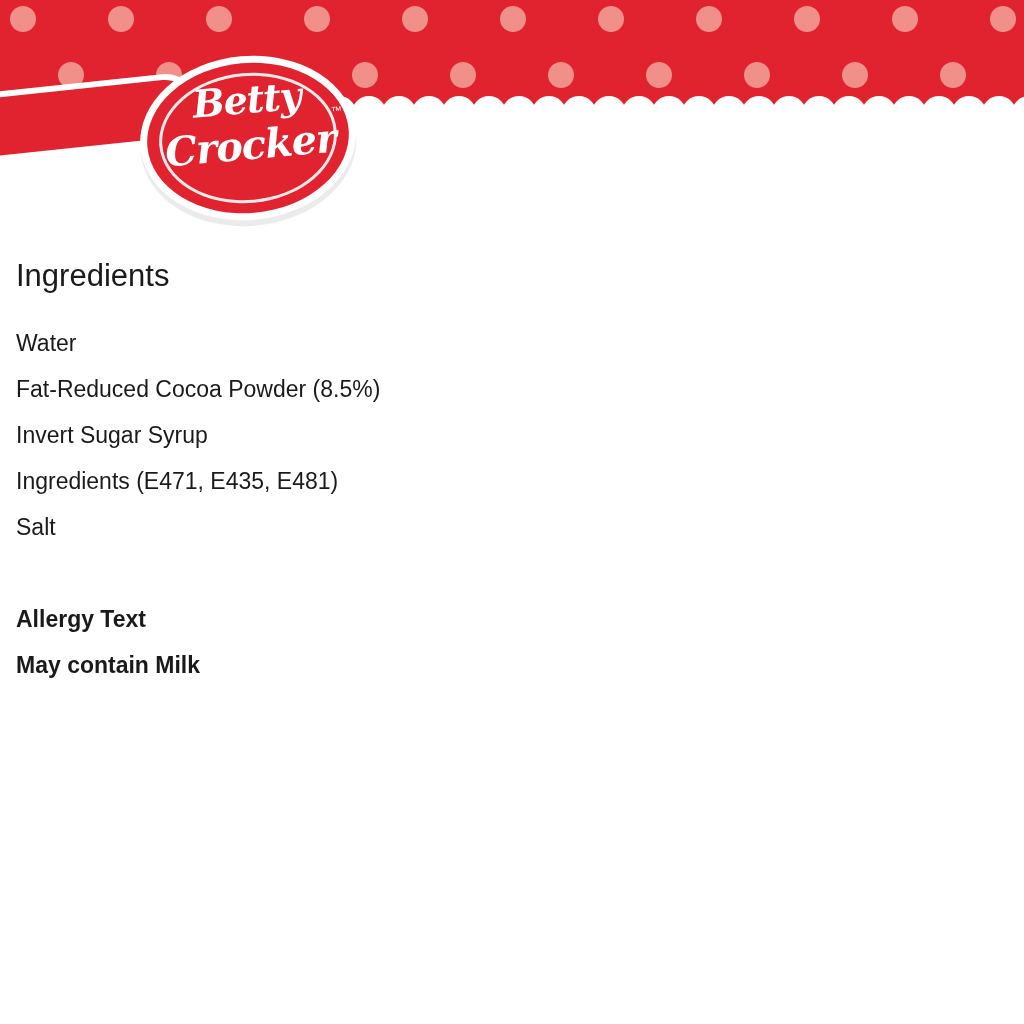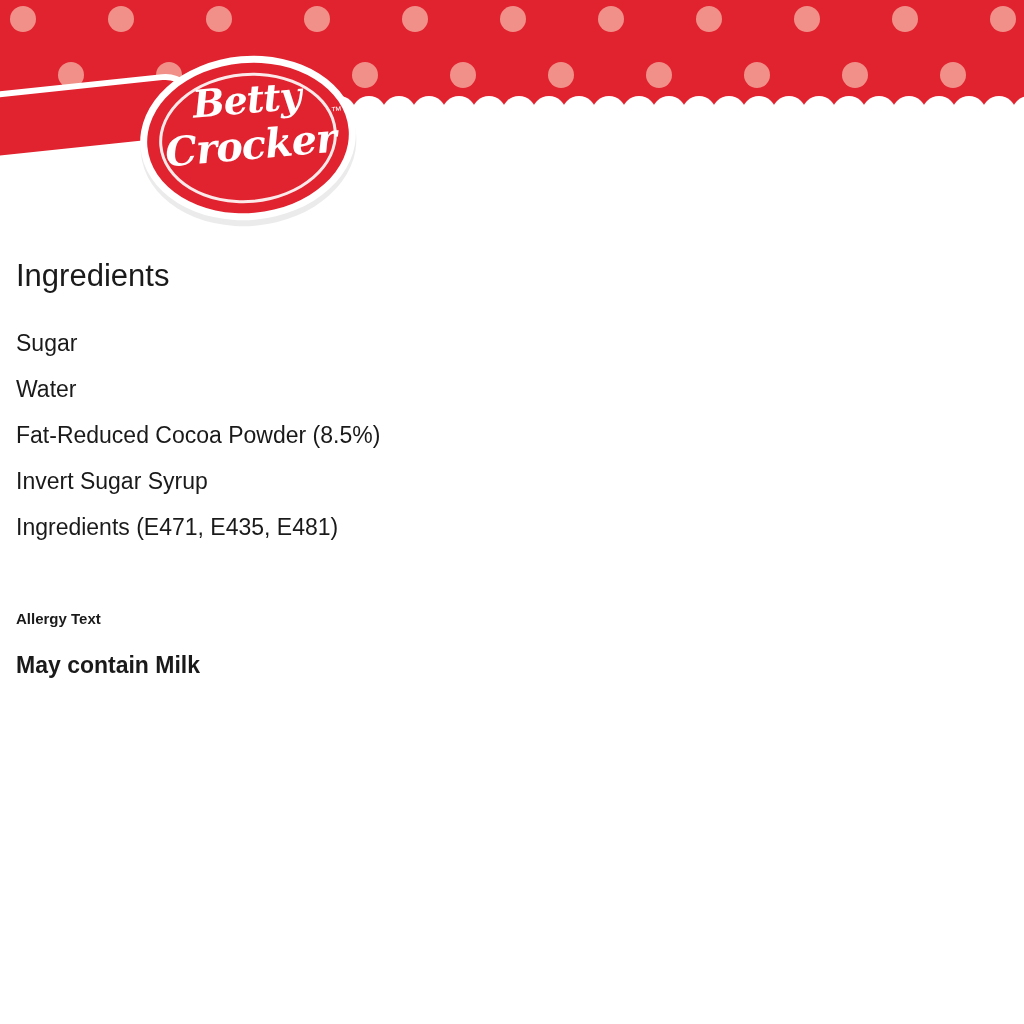--- a/index.html
+++ b/index.html
@@ -165,21 +165,21 @@
   }
   .ingredient-list li {
     font-size: 23px;
     line-height: 46px;
     color: #1a1a1a;
   }
   .allergy-block {
     margin-top: 46px;
   }
   .allergy-heading {
-    font-size: 15px;
+    font-size: 23px;
     font-weight: bold;
     line-height: 46px;
     color: #1a1a1a;
   }
   .allergy-text {
     font-size: 23px;
     font-weight: bold;
     line-height: 46px;
     color: #1a1a1a;
   }
@@ -259,24 +259,24 @@
     <div class="brand-line1">Betty</div>
     <div class="brand-line2">Crocker</div>
     <div class="brand-tm">™</div>
   </div>
 </div>
 
 <div class="content">
   <h2 class="section-title">Ingredients</h2>
 
   <ul class="ingredient-list">
-    <li>Sugar</li>
     <li>Water</li>
     <li>Fat-Reduced Cocoa Powder (8.5%)</li>
     <li>Invert Sugar Syrup</li>
     <li>Ingredients (E471, E435, E481)</li>
+    <li>Salt</li>
   </ul>
 
   <div class="allergy-block">
     <div class="allergy-heading">Allergy Text</div>
     <div class="allergy-text">May contain Milk</div>
   </div>
 </div>
 
 </body></html>

